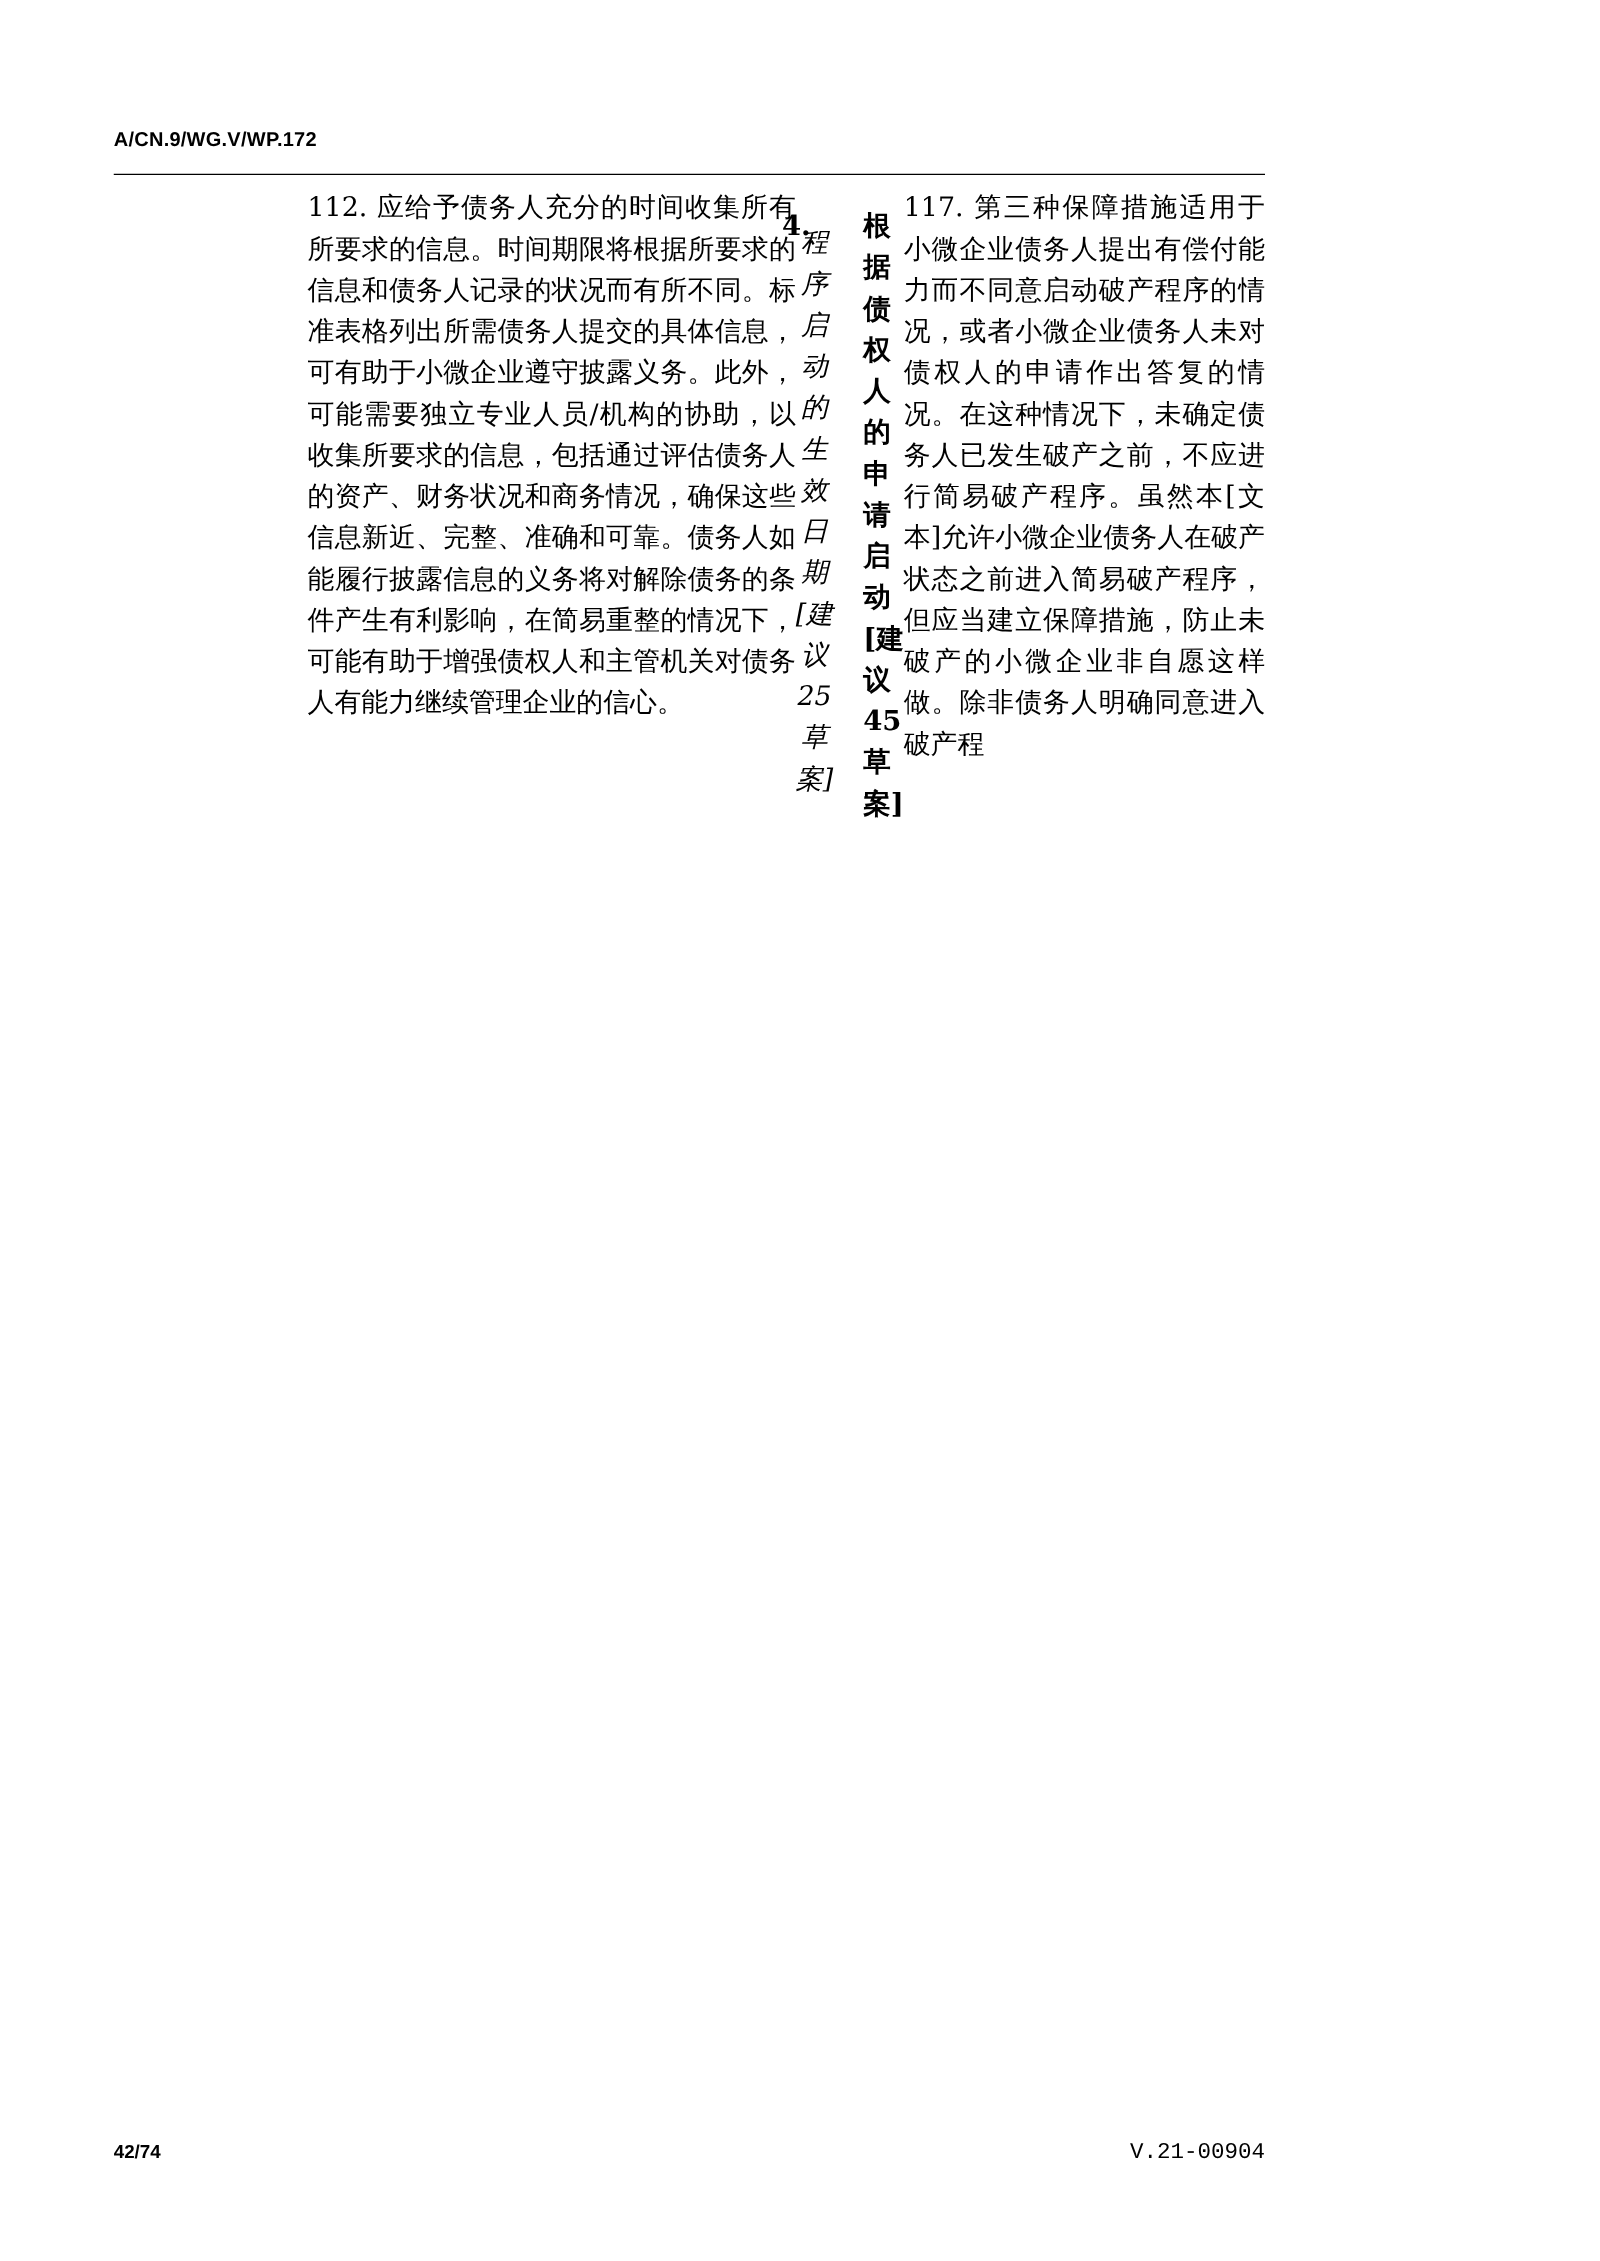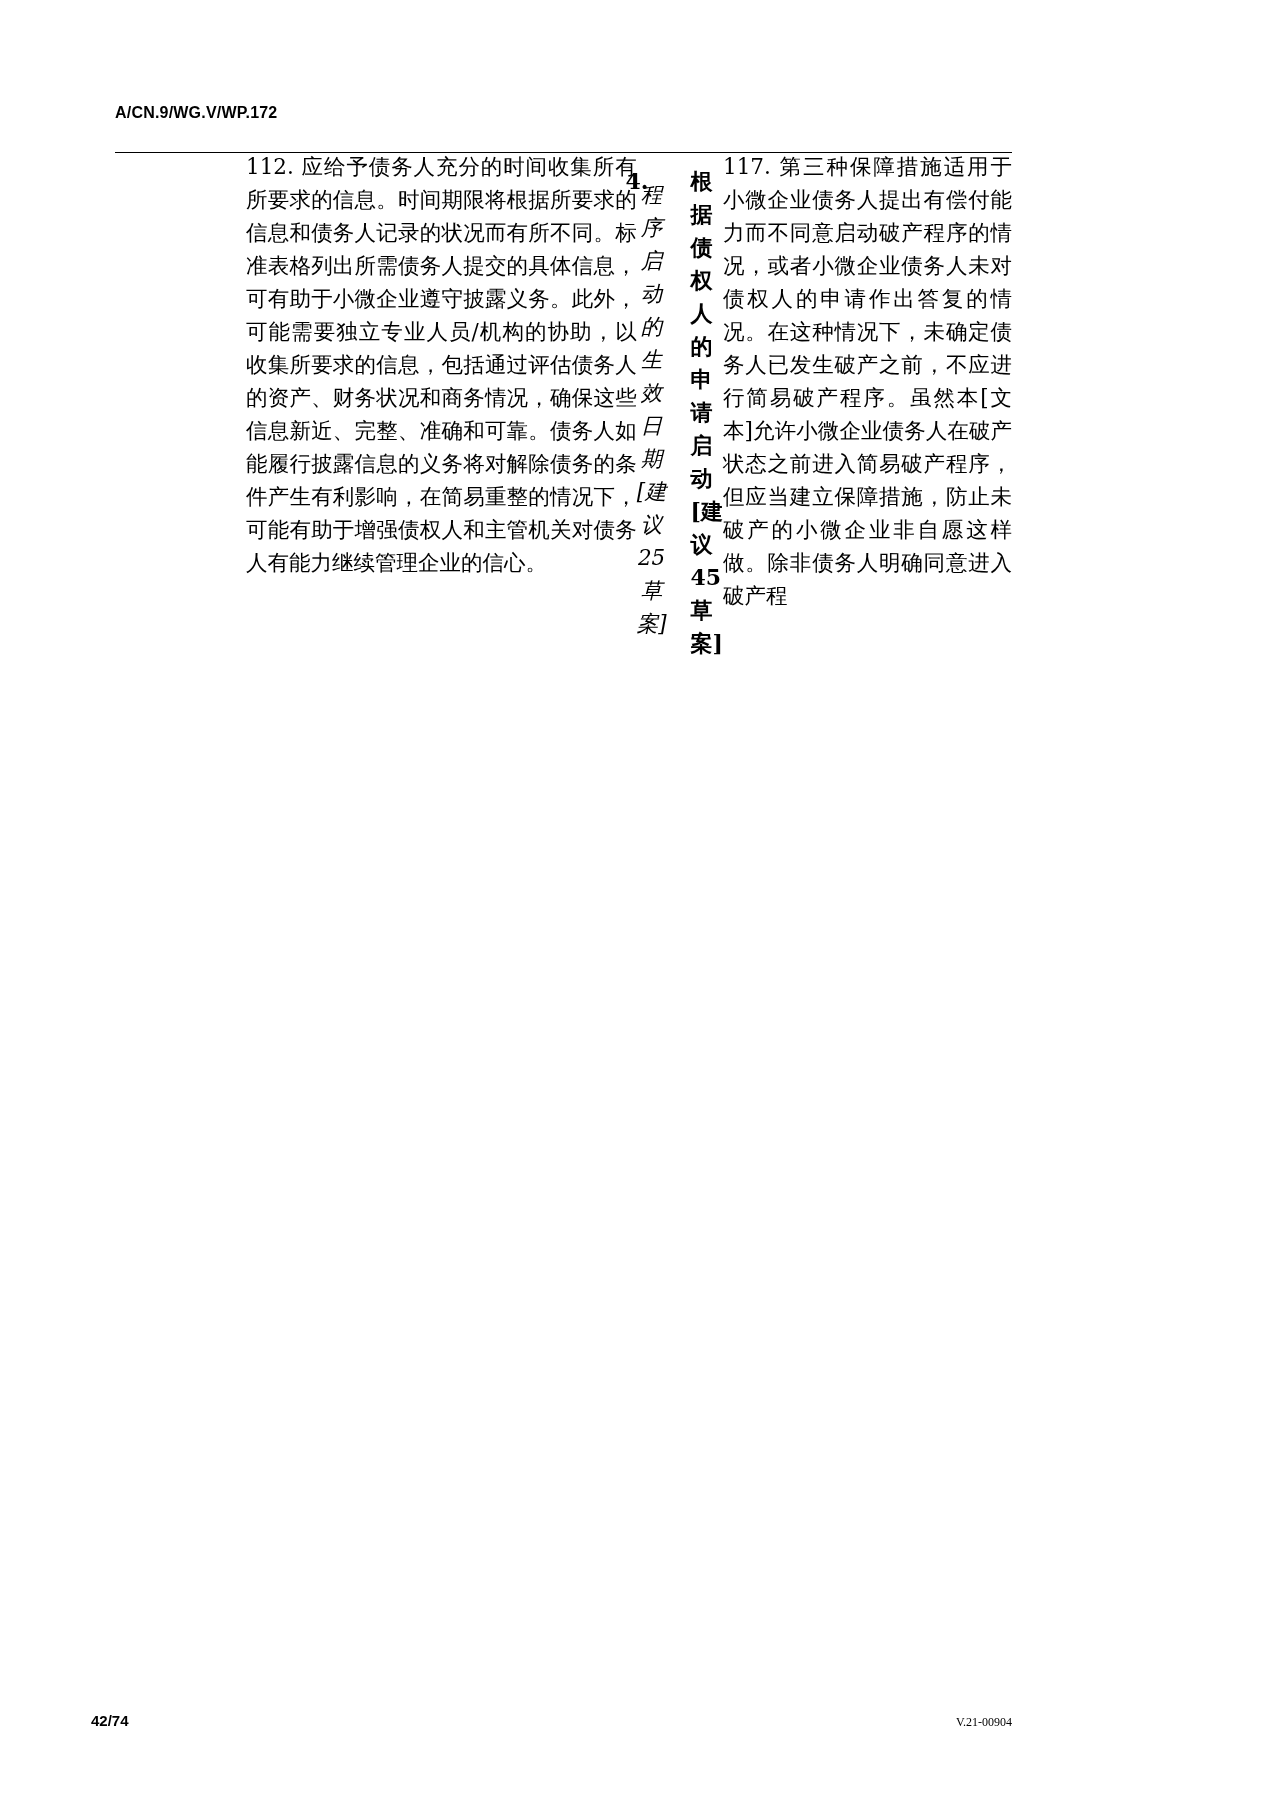--- a/index.html
+++ b/index.html
@@ -13,23 +13,22 @@
     font-family: "DejaVu Serif", "Liberation Serif", serif;
     overflow: hidden;
   }
 
   
   .doc-header {
     position: absolute;
     left: 91px;
     right: 268px;
     top: 103px;
-    padding-bottom: 29px;
+    padding-bottom: 16px;
     border-bottom: 1.5px solid #000;
-    margin-left: 24px;
   }
   .doc-symbol {
     font-family: "Liberation Sans", sans-serif;
     font-weight: bold;
     font-size: 16px;
     line-height: 20px;
     letter-spacing: 0.2px;
   }
 
   
@@ -79,22 +78,22 @@
     justify-content: space-between;
     align-items: baseline;
   }
   .page-num {
     font-family: "Liberation Sans", sans-serif;
     font-weight: bold;
     font-size: 15px;
     text-align: center;
   }
   .doc-id {
-    font-family: Liberation Serif, serif;
-    font-size: 12px;
+    font-family: Liberation Mono, monospace;
+    font-size: 18px;
     text-align: center;
   }
 </style>
 </head>
 <body>
 
 <div class="page">
 
   <header class="doc-header">
     <div class="doc-symbol">A/CN.9/WG.V/WP.172</div>

